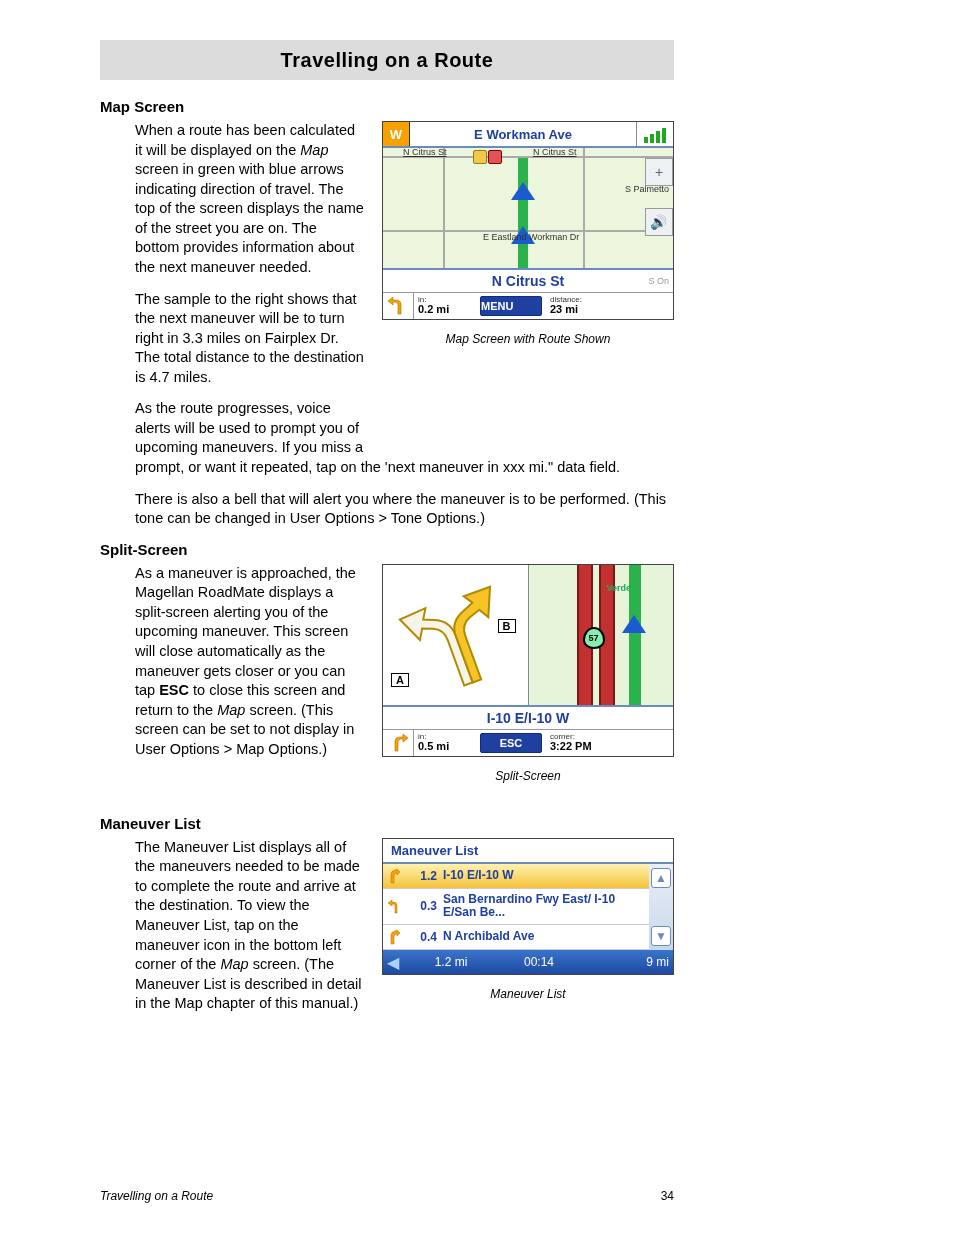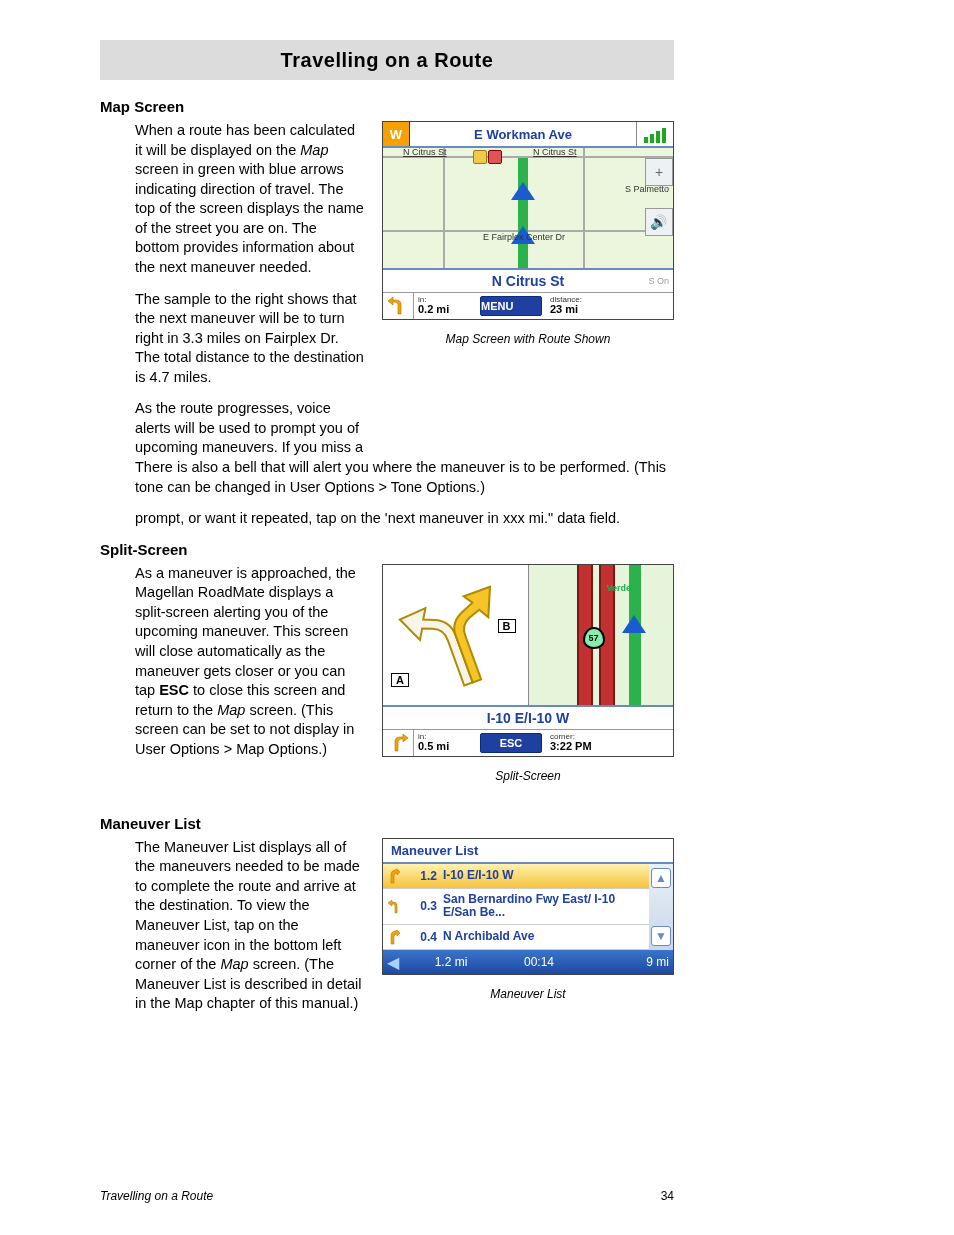--- a/index.html
+++ b/index.html
@@ -433,21 +433,21 @@
             <div class="road-h" style="top:8px"></div>
             <div class="road-h" style="top:82px"></div>
             <div class="road-v" style="left:60px"></div>
             <div class="road-v" style="left:200px"></div>
             <div class="route-line"></div>
             <div class="route-arrow" style="top:34px"></div>
             <div class="route-arrow" style="top:78px"></div>
             <span class="label-street" style="top:-1px;left:20px;text-decoration:underline">N Citrus St</span>
             <span class="label-street" style="top:-1px;left:150px;text-decoration:underline">N Citrus St</span>
             <span class="label-street" style="top:36px;right:4px">S Palmetto</span>
-            <span class="label-street" style="top:84px;left:100px">E Fairplex Center Dr</span>
+            <span class="label-street" style="top:84px;left:100px">E Eastland Workman Dr</span>
             <div class="poi-icon" style="top:2px;left:90px;background:#f3c94b;border:1px solid #9a7b10"></div>
             <div class="poi-icon" style="top:2px;left:105px;background:#d55;border:1px solid #800"></div>
             <div class="sidebox" style="top:10px">+</div>
             <div class="sidebox" style="top:60px">🔊</div>
           </div>
           <div class="midbar">
             <span>N Citrus St</span>
             <span class="small-on">S On</span>
           </div>
           <div class="botbar">
@@ -465,22 +465,22 @@
               <div class="lbl">distance:</div>
               <div class="val">23 mi</div>
             </div>
           </div>
         </div>
         <figcaption class="figure-caption">Map Screen with Route Shown</figcaption>
       </figure>
     </div>
   </div>
 
+  <p class="body-text" style="margin-top:0">prompt, or want it repeated, tap on the 'next maneuver in xxx mi." data field.</p>
   <p class="body-text">There is also a bell that will alert you where the maneuver is to be performed. (This tone can be changed in User Options &gt;  Tone Options.)</p>
-  <p class="body-text" style="margin-top:0">prompt, or want it repeated, tap on the 'next maneuver in xxx mi." data field.</p>
 
   <div class="section-heading">Split-Screen</div>
 
   <div class="row">
     <div class="col-text">
       <p class="body-text">
         <span>As a maneuver is approached, the Magellan RoadMate displays a split-screen alerting you of the upcoming maneuver. This screen will close automatically as the maneuver gets closer or you can tap </span><span class="bold">ESC</span><span> to close this screen and return to the </span><span class="italic">Map</span><span> screen. (This screen can be set to not display in User Options &gt; Map Options.)</span>
       </p>
     </div>
     <div class="col-fig">

